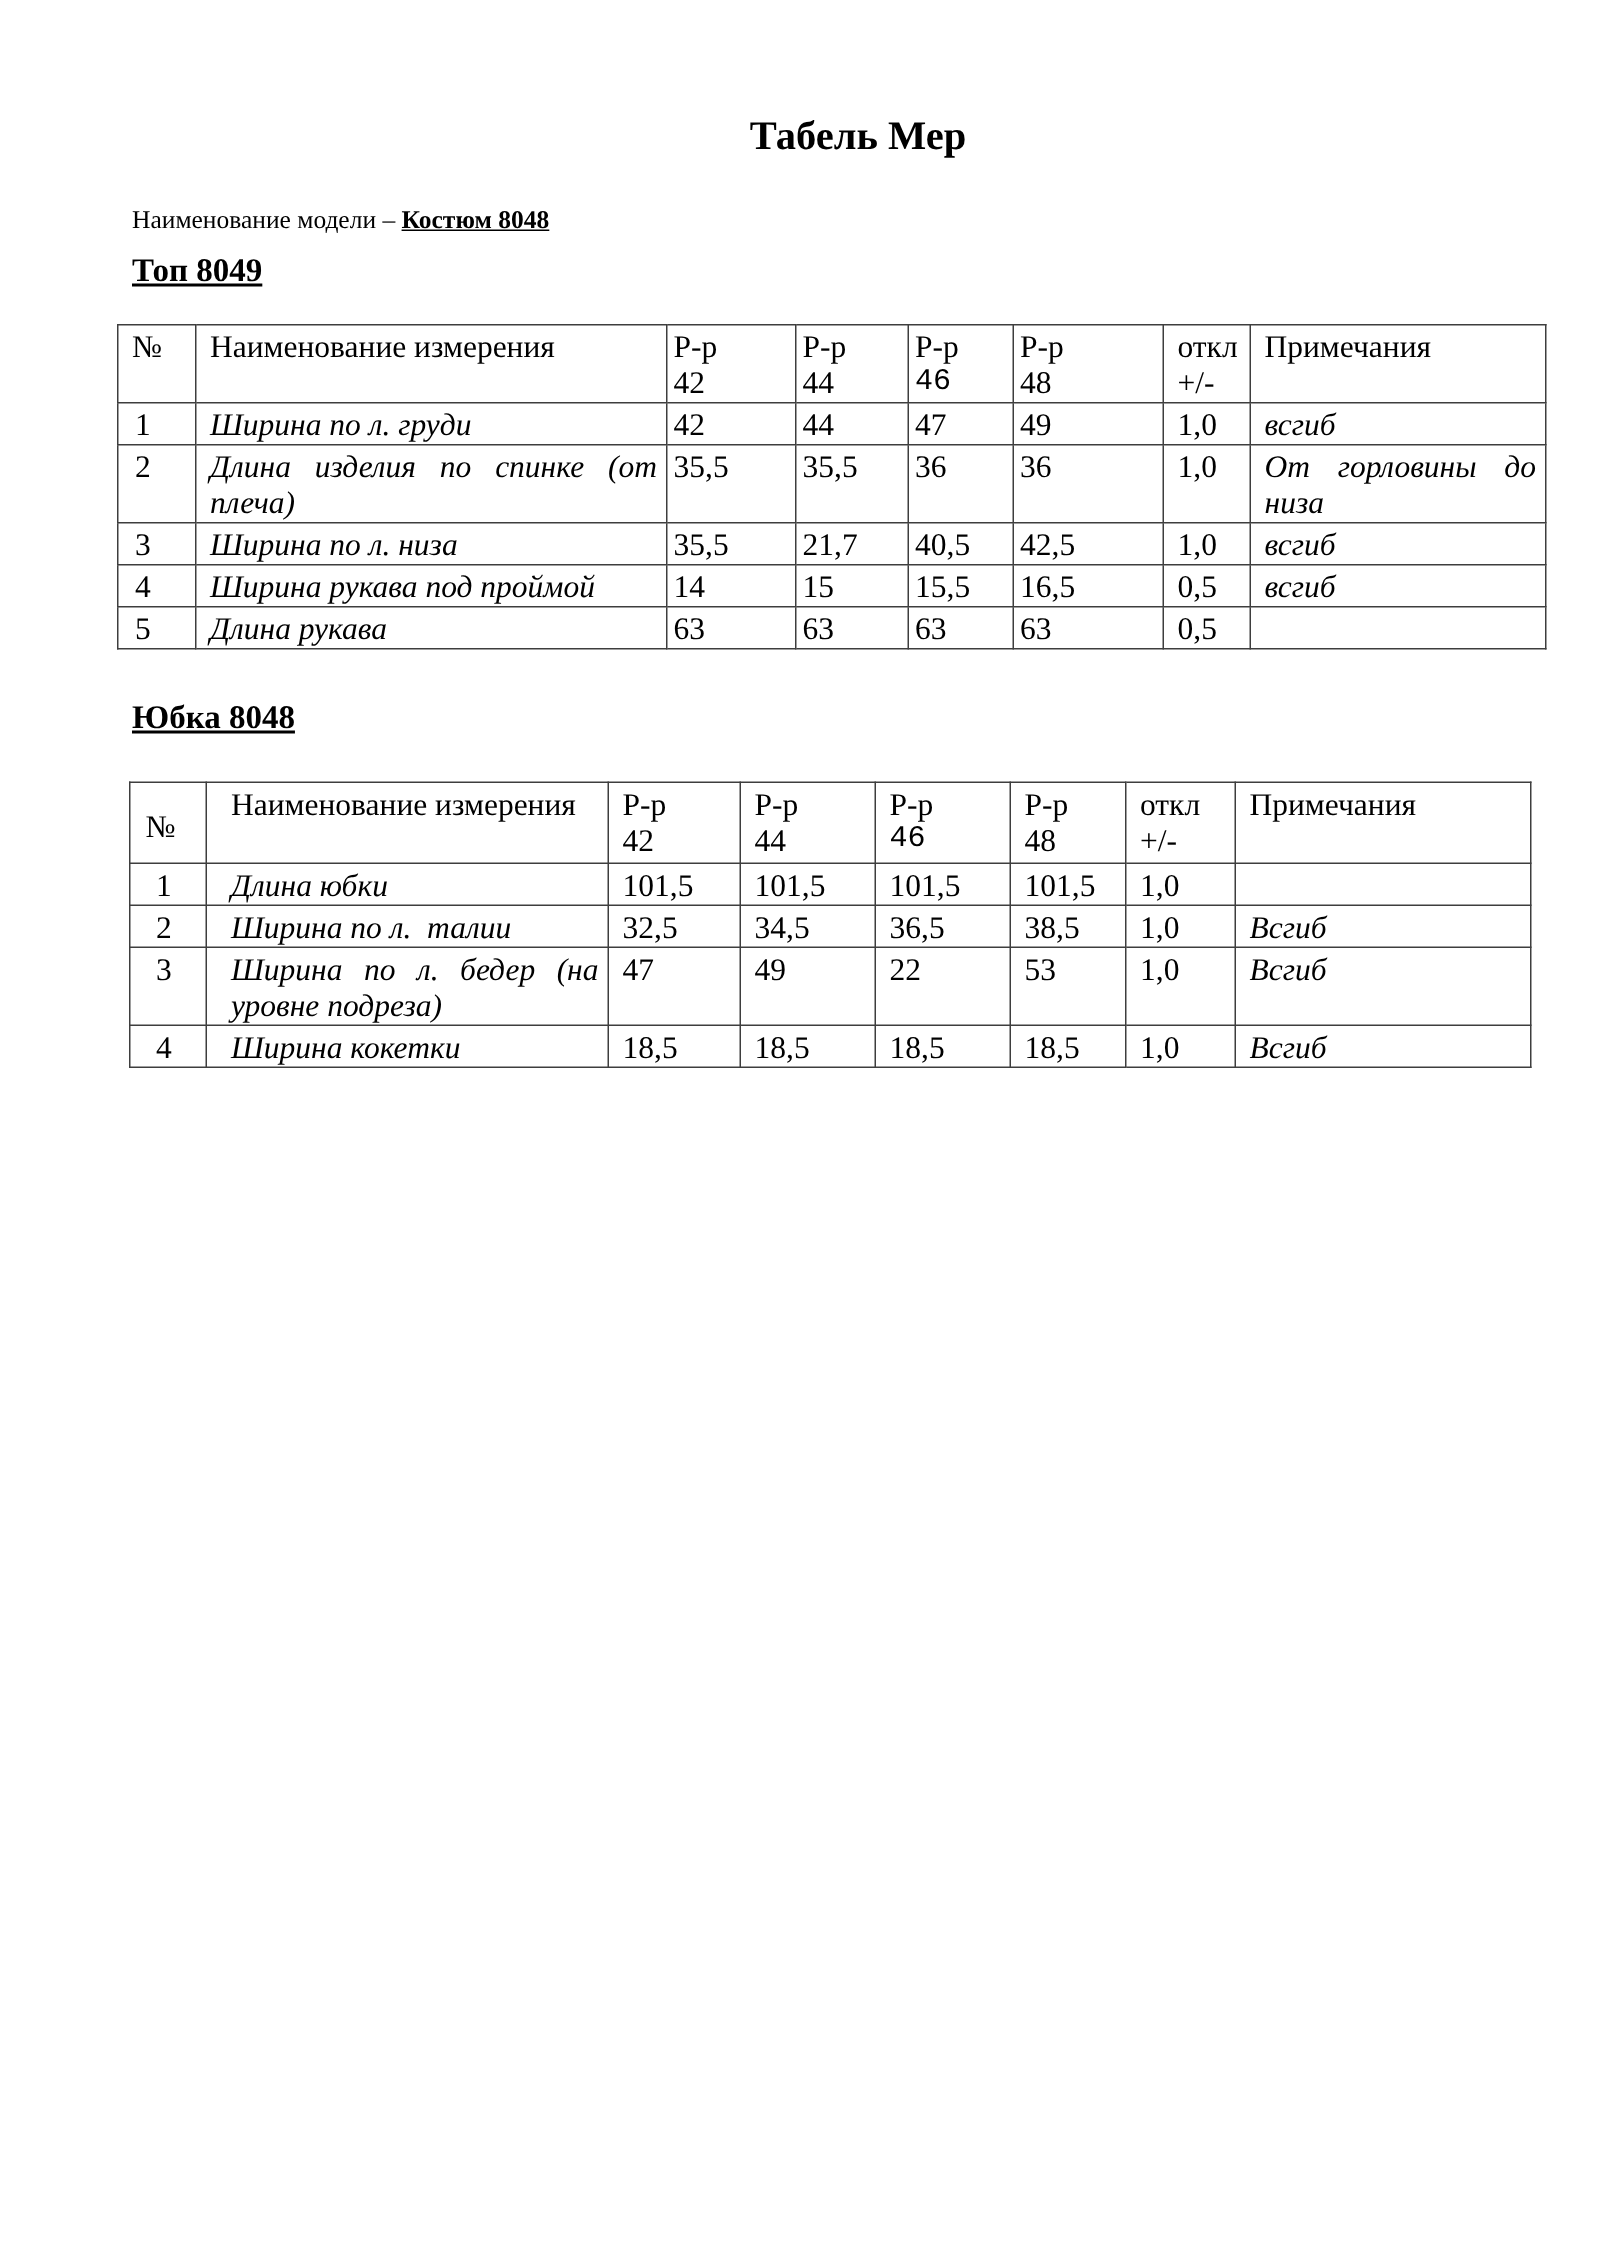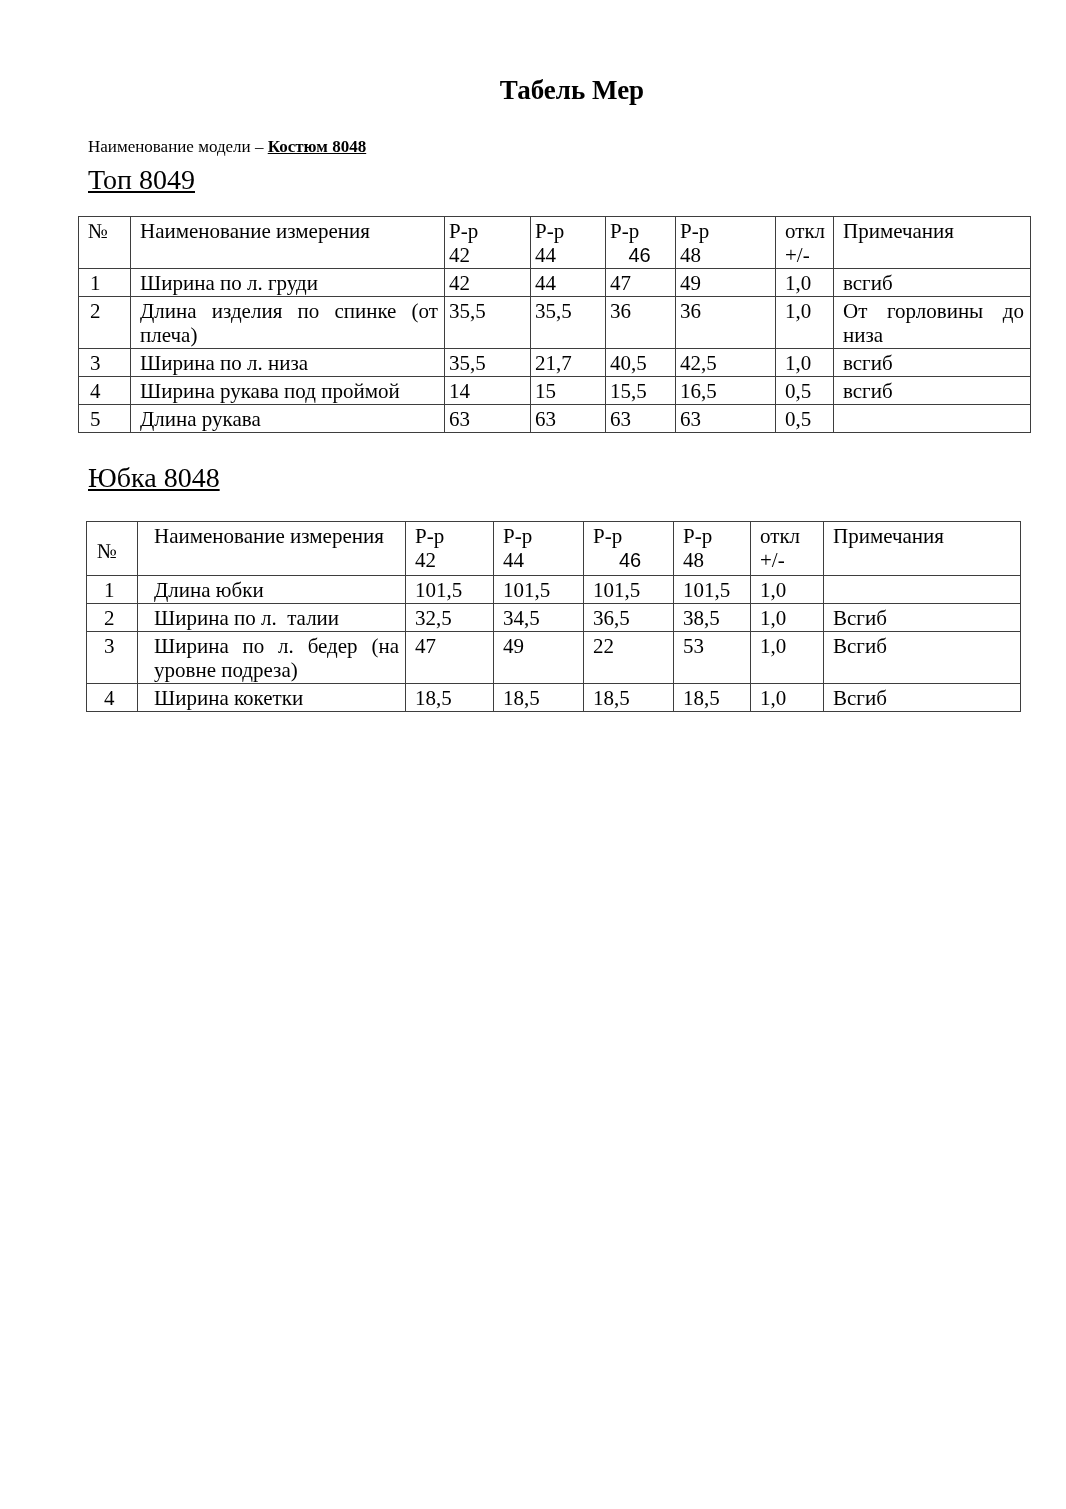--- a/index.html
+++ b/index.html
@@ -23,23 +23,23 @@
     margin:28px 0 0 88px;
     font-size:17px;
     line-height:26px;
   }
   .model-value{
     font-weight:700;
     text-decoration:underline;
   }
   .section-heading{
     margin:6px 15px 0 88px;
-    font-size:28px;
+    font-size:22px;
     line-height:27px;
-    font-weight:400;
+    font-weight:700;
   }
   .section-heading .hd-text{text-decoration:underline;}
   .section-heading.skirt{margin-top:31px;}
 
   table.meas-table{
     border-collapse:collapse;
     table-layout:fixed;
     font-size:21px;
     line-height:24px;
   }
@@ -51,27 +51,26 @@
     vertical-align:top;
     text-align:left;
     font-weight:400;
     padding:2px 6px 1px 9px;
     overflow:hidden;
   }
   .meas-table thead tr{height:50px;}
   table.t2 thead tr{height:54px;}
   .meas-table th .hl{display:block;}
   .meas-table th .sans{
-    font-family:Liberation Sans, sans-serif;
+    font-family:Liberation Mono, monospace;
     font-size:20px;
-    text-align:center;
   }
 
   
-  .meas-table td.c-name,.meas-table td.c-notes{text-align:justify;}
+  .meas-table td.c-name,.meas-table td.c-notes{text-align:justify;font-style:italic;}
 
   
   .t1 col.c-num{width:52px;}
   .t1 col.c-name{width:314px;}
   .t1 col.c-s42{width:86px;}
   .t1 col.c-s44{width:75px;}
   .t1 col.c-s46{width:70px;}
   .t1 col.c-s48{width:100px;}
   .t1 col.c-tol{width:58px;}
   .t1 col.c-notes{width:197px;}

